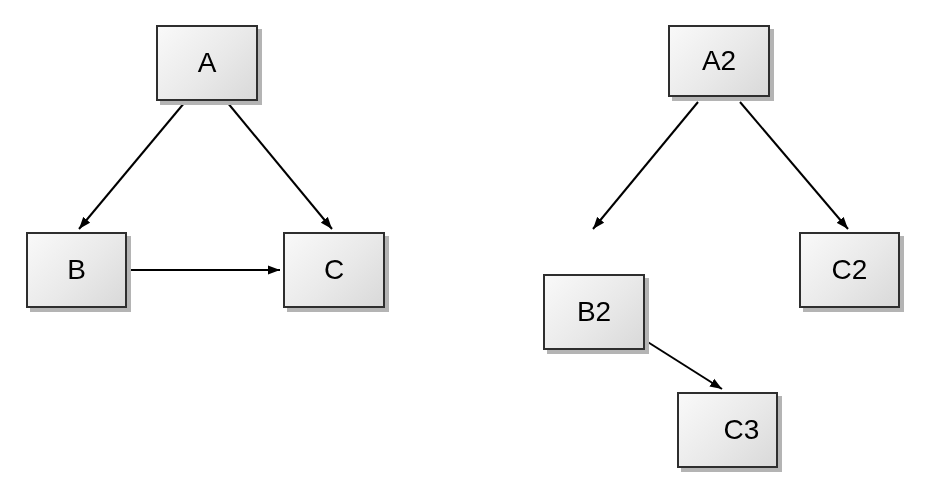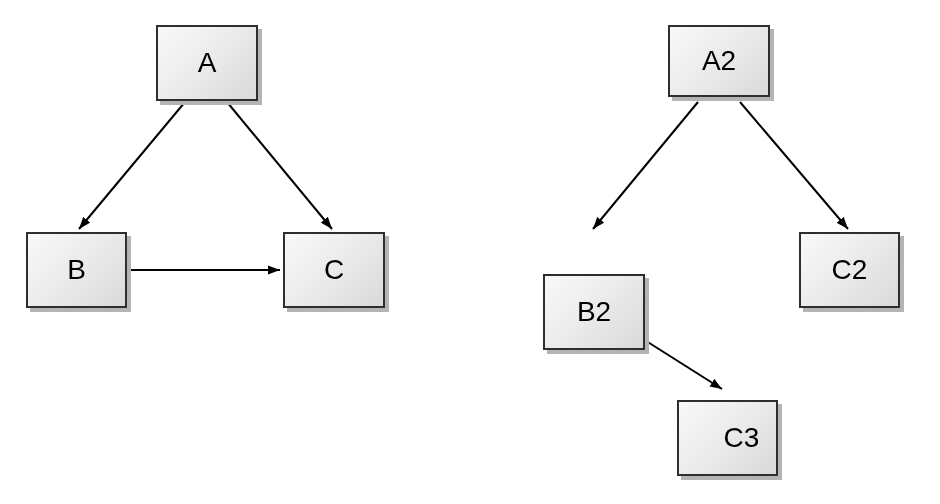--- a/index.html
+++ b/index.html
@@ -69,17 +69,17 @@
       </div>
       <div class="node" style="left: 668px; top: 25px; width: 102px; height: 72px;">
         <span class="node-label">A2</span>
       </div>
       <div class="node" style="left: 543px; top: 232px; width: 102px; height: 76px; margin-top: 42px;">
         <span class="node-label">B2</span>
       </div>
       <div class="node" style="left: 799px; top: 232px; width: 101px; height: 76px; align-items: center;">
         <span class="node-label">C2</span>
       </div>
-      <div class="node" style="left: 677px; top: 400px; width: 101px; height: 76px; padding-left: 28px;">
+      <div class="node" style="left: 677px; top: 392px; width: 101px; height: 76px; padding-left: 28px;">
         <span class="node-label">C3</span>
       </div>
     </div>
 </div>
 
 </body></html>

